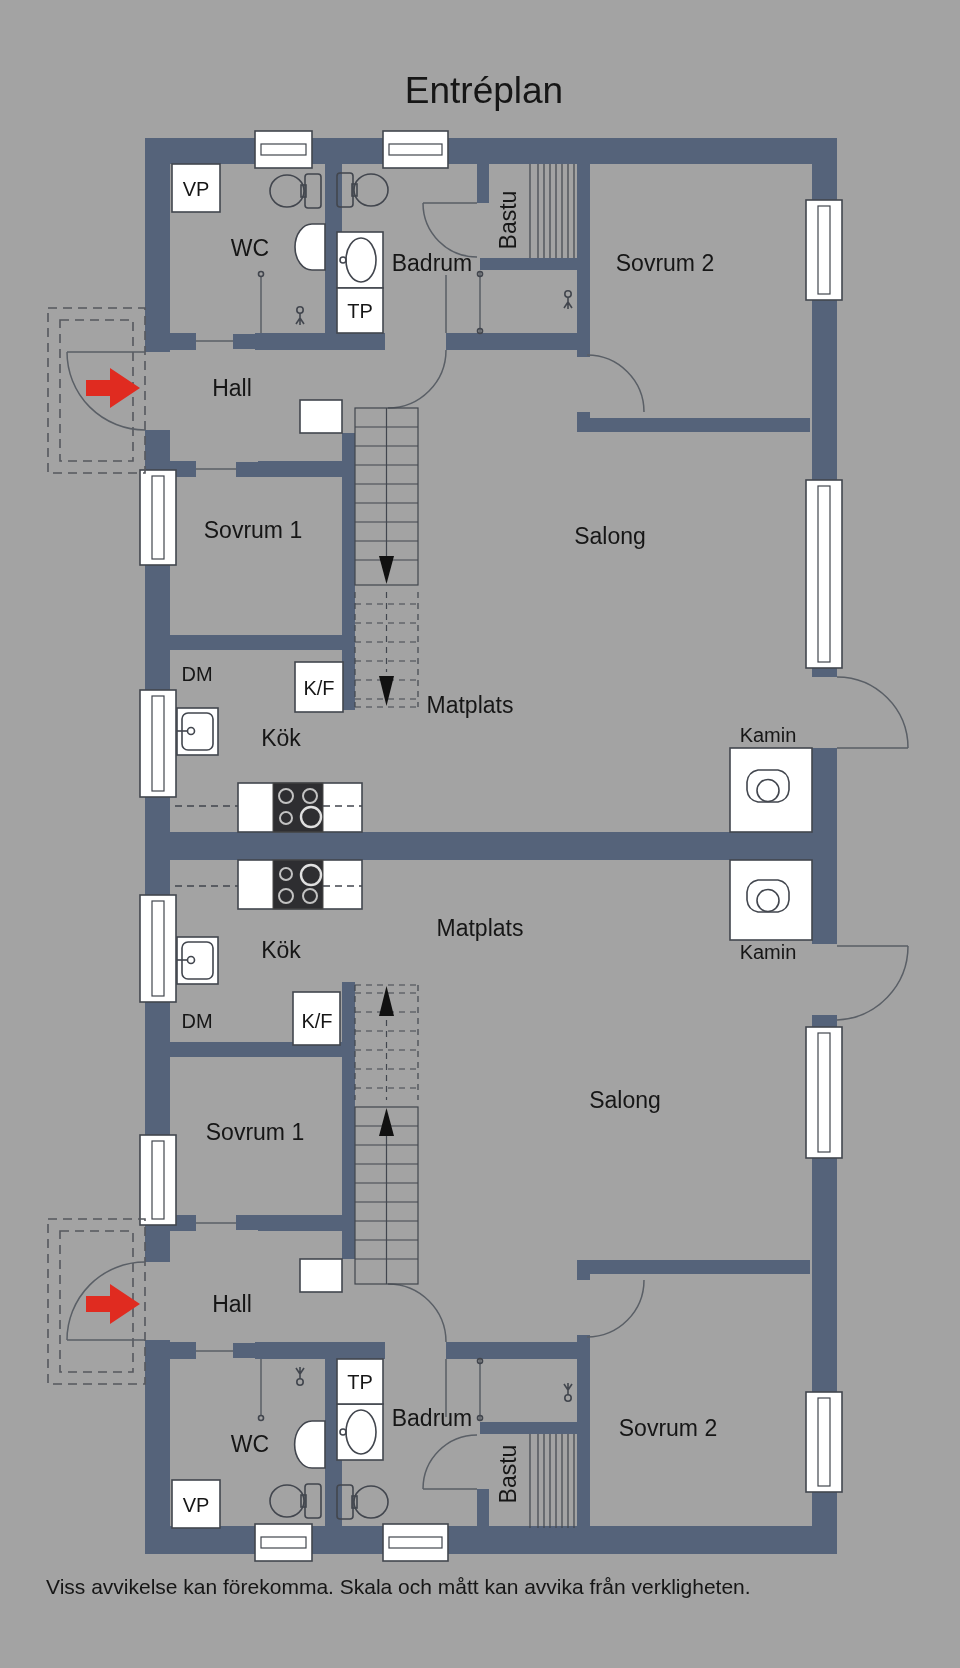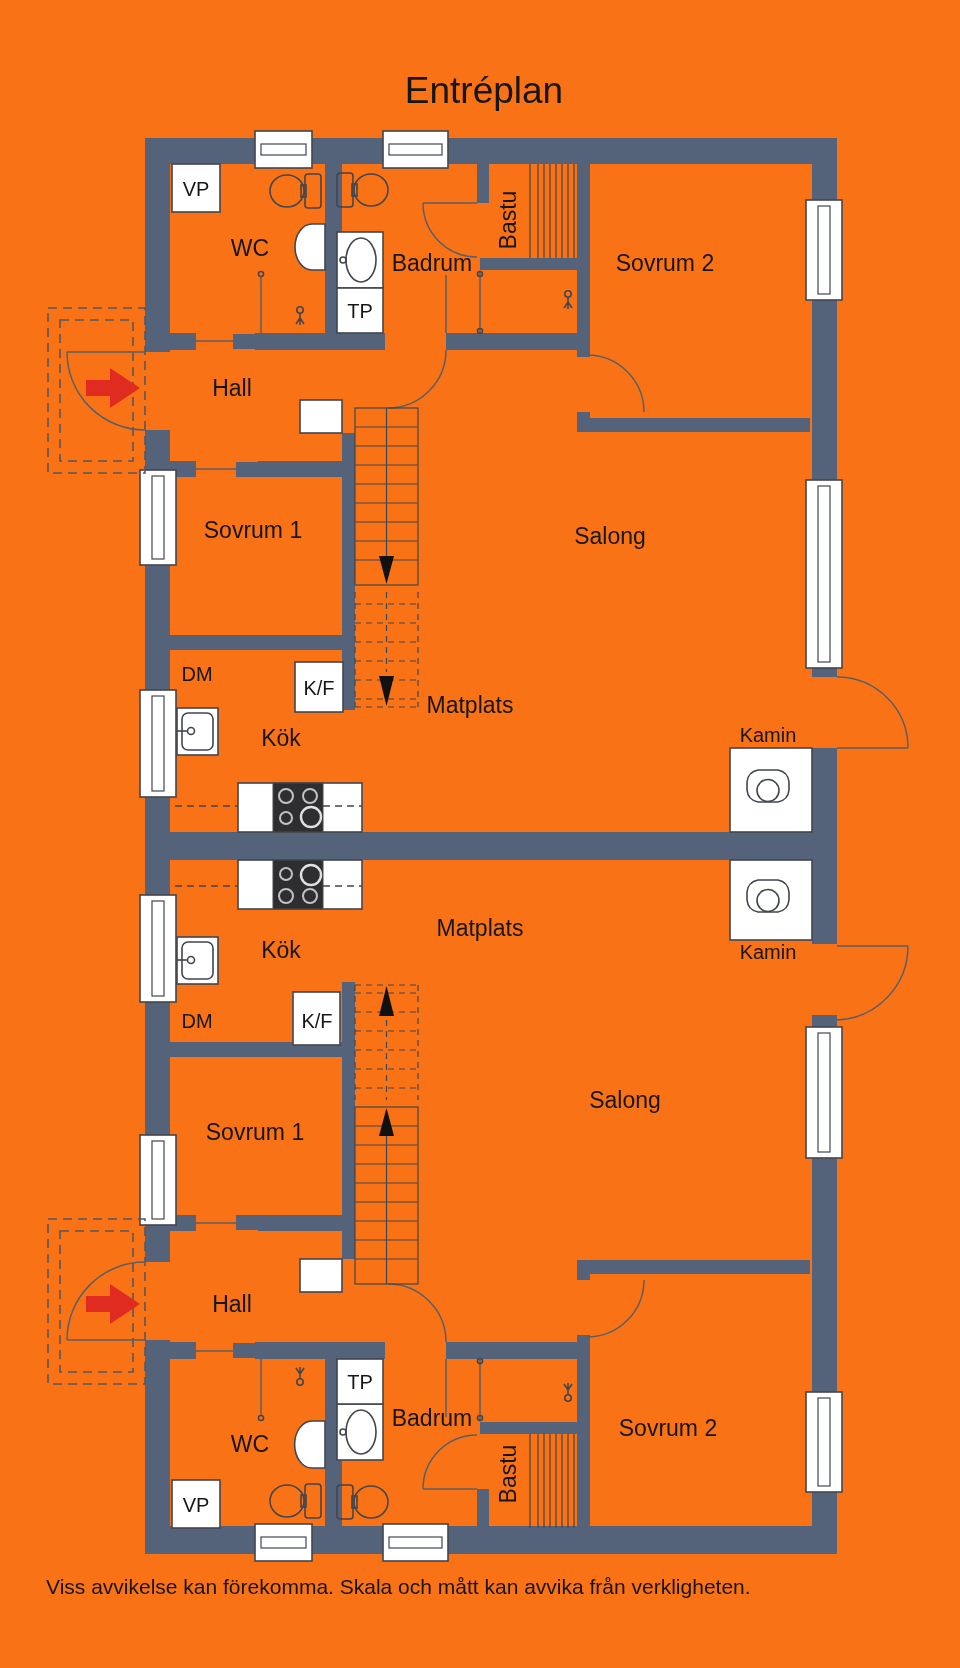--- a/index.html
+++ b/index.html
@@ -1,16 +1,16 @@
 <!DOCTYPE html>
 <html><head>
 <meta charset="utf-8">
 <style>
   html,body{margin:0;padding:0;background:#fff;}
-  .stage{position:relative;width:960px;height:1668px;background:#f97316;overflow:hidden;
+  .stage{position:relative;width:960px;height:1668px;background:#a3a3a3;overflow:hidden;
          font-family:"Liberation Sans", sans-serif;}
   svg{display:block}
   text{fill:#161616}
   .t24{font-size:23px}
   .t21{font-size:20px}
   .title{font-size:37px}
   .disc{font-size:21px}
   .win{fill:#ffffff;stroke:#42464e;stroke-width:1.6}
   .glass{fill:#ffffff;stroke:#42464e;stroke-width:1.2}
   .box{fill:#ffffff;stroke:#42464e;stroke-width:1.6}

